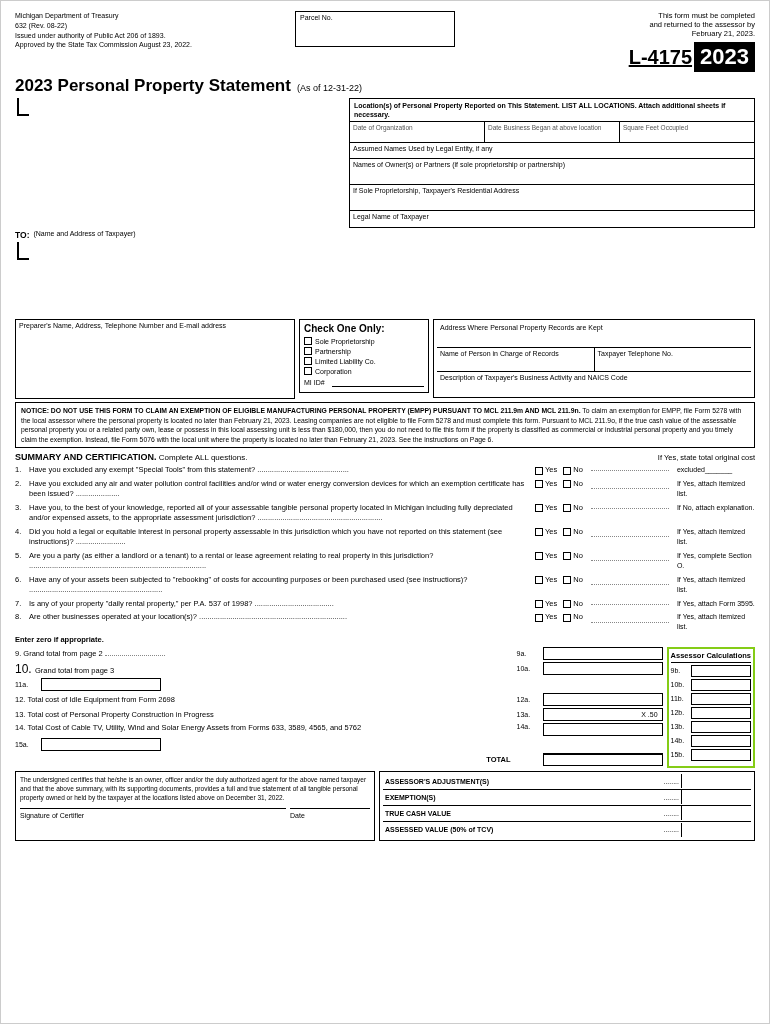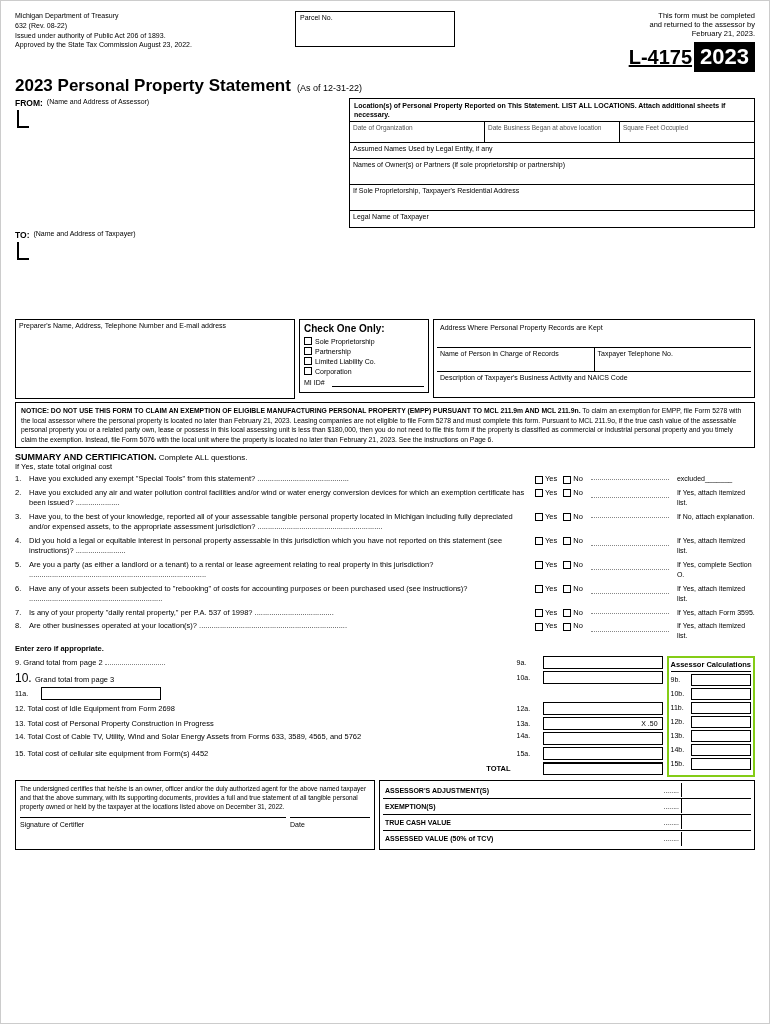--- a/index.html
+++ b/index.html
@@ -406,24 +406,20 @@
     </div>
   </div>
 
   <div class="title-row">
     <span class="main-title">2023 Personal Property Statement</span>
     <span class="title-sub">(As of 12-31-22)</span>
   </div>
 
   <div class="two-col-main">
     <div class="left-col">
-      <div class="from-row">
-        <span class="from-label">FROM:</span>
-        <span class="from-sublabel">(Name and Address of Assessor)</span>
-      </div>
       <div class="bracket-left"></div>
       <div style="height:55px;"></div>
     </div>
     <div class="right-col">
       <div class="right-col-header">Location(s) of Personal Property Reported on This Statement. LIST ALL LOCATIONS. Attach additional sheets if necessary.</div>
       <div class="right-col-row">
         <div class="right-col-cell">
           <div class="right-col-cell-label">Date of Organization</div>
         </div>
         <div class="right-col-cell">
@@ -510,21 +506,21 @@
       </div>
     </div>
   </div>
 
   <div class="notice-box">
     <span class="notice-bold">NOTICE: DO NOT USE THIS FORM TO CLAIM AN EXEMPTION OF ELIGIBLE MANUFACTURING PERSONAL PROPERTY (EMPP) PURSUANT TO MCL 211.9m AND MCL 211.9n.</span>
     <span> To claim an exemption for EMPP, file Form 5278 with the local assessor where the personal property is located no later than February 21, 2023. Leasing companies are not eligible to file Form 5278 and must complete this form. Pursuant to MCL 211.9o, if the true cash value of the assessable personal property you or a related party own, lease or possess in this local assessing unit is less than $180,000, then you do not need to file this form if the property is classified as commercial or industrial personal property and you timely claim the exemption. Instead, file Form 5076 with the local unit where the property is located no later than February 21, 2023. See the instructions on Page 6.</span>
   </div>
 
   <div>
-    <div style="display:flex;justify-content:space-between;align-items:baseline;margin-bottom:3px;flex-direction:column;">
+    <div style="display:flex;justify-content:space-between;align-items:baseline;margin-bottom:3px;">
       <div>
         <span class="summary-title">SUMMARY AND CERTIFICATION.</span>
         <span style="font-size:8px;">Complete ALL questions.</span>
       </div>
       <div style="font-size:7.5px;">If Yes, state total original cost</div>
     </div>
 
     <div class="question-row">
       <span class="question-num">1.</span>
       <span class="question-text">Have you excluded any exempt "Special Tools" from this statement? ............................................</span>
@@ -710,23 +706,20 @@
 
       <div class="total-row" style="align-items:flex-start;">
         <span class="total-label" style="line-height:1.3;">
           <span style="font-size:7.5px;">14. </span><span>Total Cost of Cable TV, Utility, Wind and Solar Energy Assets from Forms 633, 3589, 4565, and 5762</span>
         </span>
         <span class="total-id">14a.</span>
         <div class="total-box"></div>
       </div>
 
       <div class="total-row">
-        <span class="total-label">
-          <span style="font-size:7.5px;">15. </span><span>Total cost of cellular site equipment from Form(s) 4452</span>
-        </span>
         <span class="total-id">15a.</span>
         <div class="total-box"></div>
       </div>
 
       <div class="total-row total-row-bold">
         <span class="total-label" style="text-align:right;padding-right:6px;">
           <span>TOTAL</span>
         </span>
         <span class="total-id"></span>
         <div class="total-box" style="border-top:2px solid #000;"></div>

